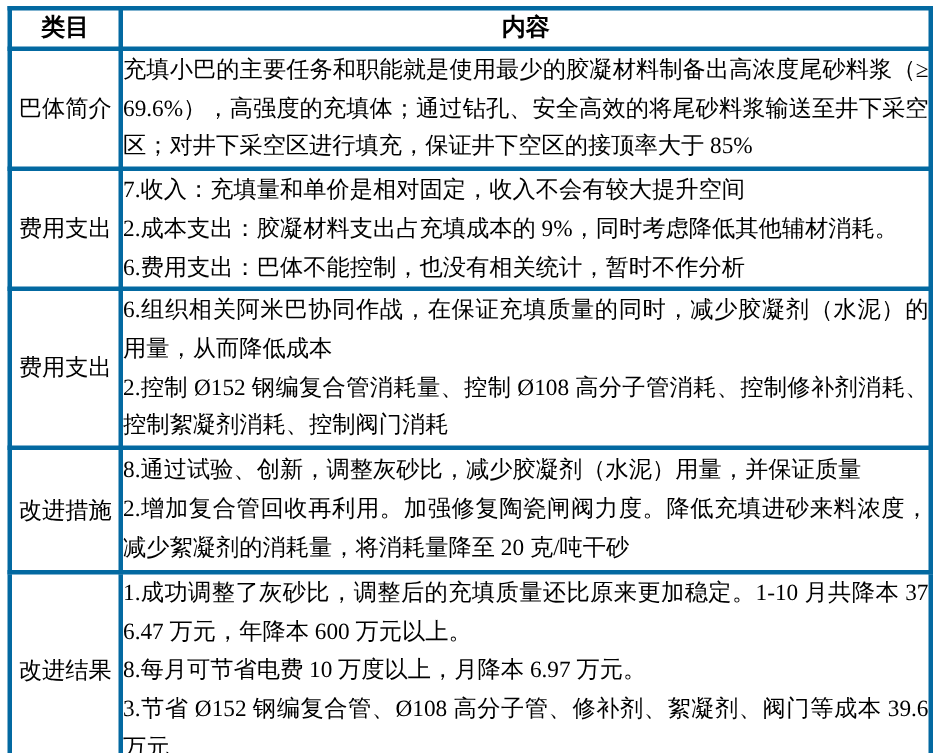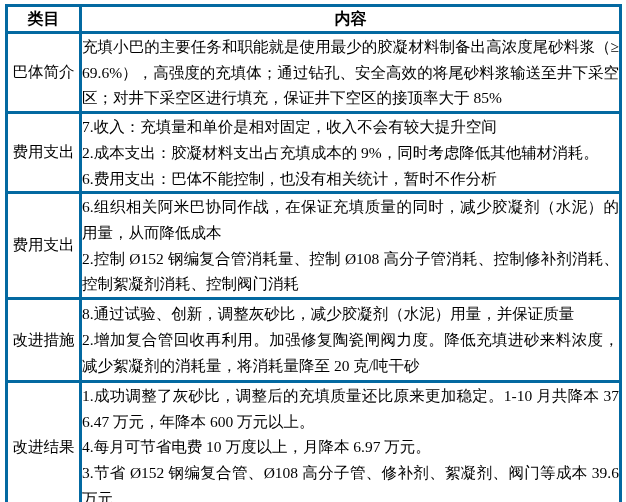--- a/index.html
+++ b/index.html
@@ -106,19 +106,19 @@
         <td class="cat">改进措施</td>
         <td class="cnt">
           <p>8.通过试验、创新，调整灰砂比，减少胶凝剂（水泥）用量，并保证质量</p>
           <p>2.增加复合管回收再利用。加强修复陶瓷闸阀力度。降低充填进砂来料浓度，减少絮凝剂的消耗量，将消耗量降至 20 克/吨干砂</p>
         </td>
       </tr>
       <tr class="r4">
         <td class="cat">改进结果</td>
         <td class="cnt">
           <p>1.成功调整了灰砂比，调整后的充填质量还比原来更加稳定。1-10 月共降本 376.47 万元，年降本 600 万元以上。</p>
-          <p>4.每月可节省电费 10 万度以上，月降本 6.97 万元。</p>
+          <p>8.每月可节省电费 10 万度以上，月降本 6.97 万元。</p>
           <p>3.节省 Ø152 钢编复合管、Ø108 高分子管、修补剂、絮凝剂、阀门等成本 39.6 万元</p>
         </td>
       </tr>
     </tbody>
   </table>
 </div>
 
 </body></html>

